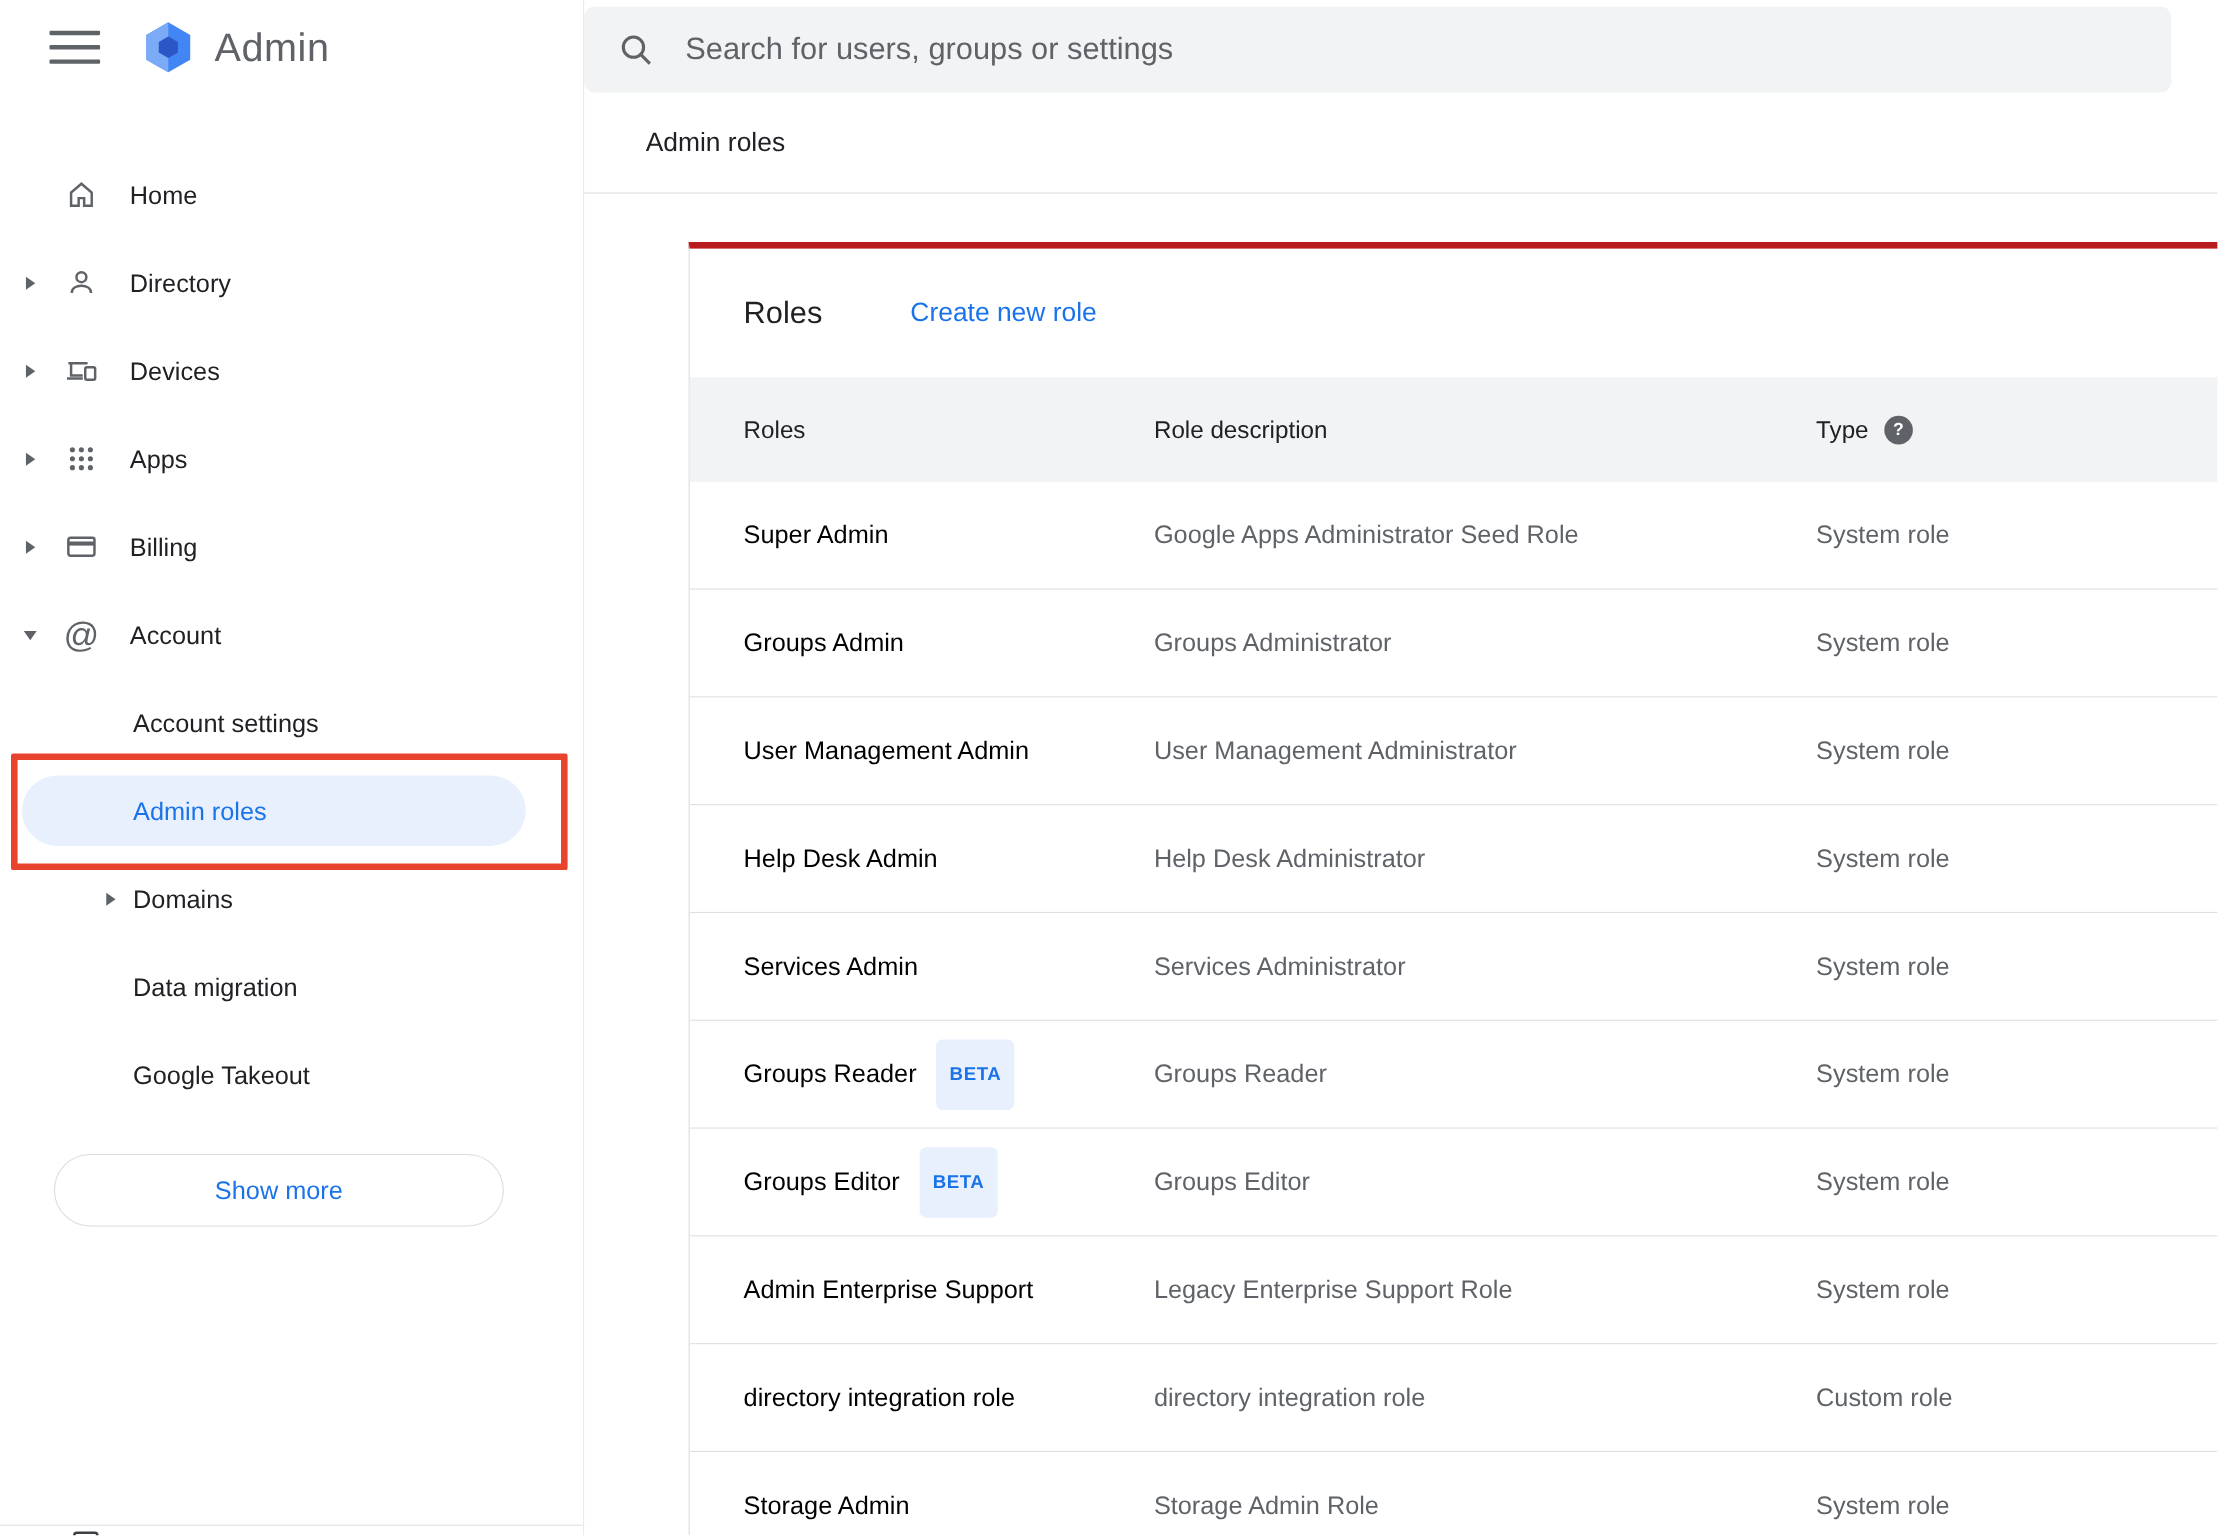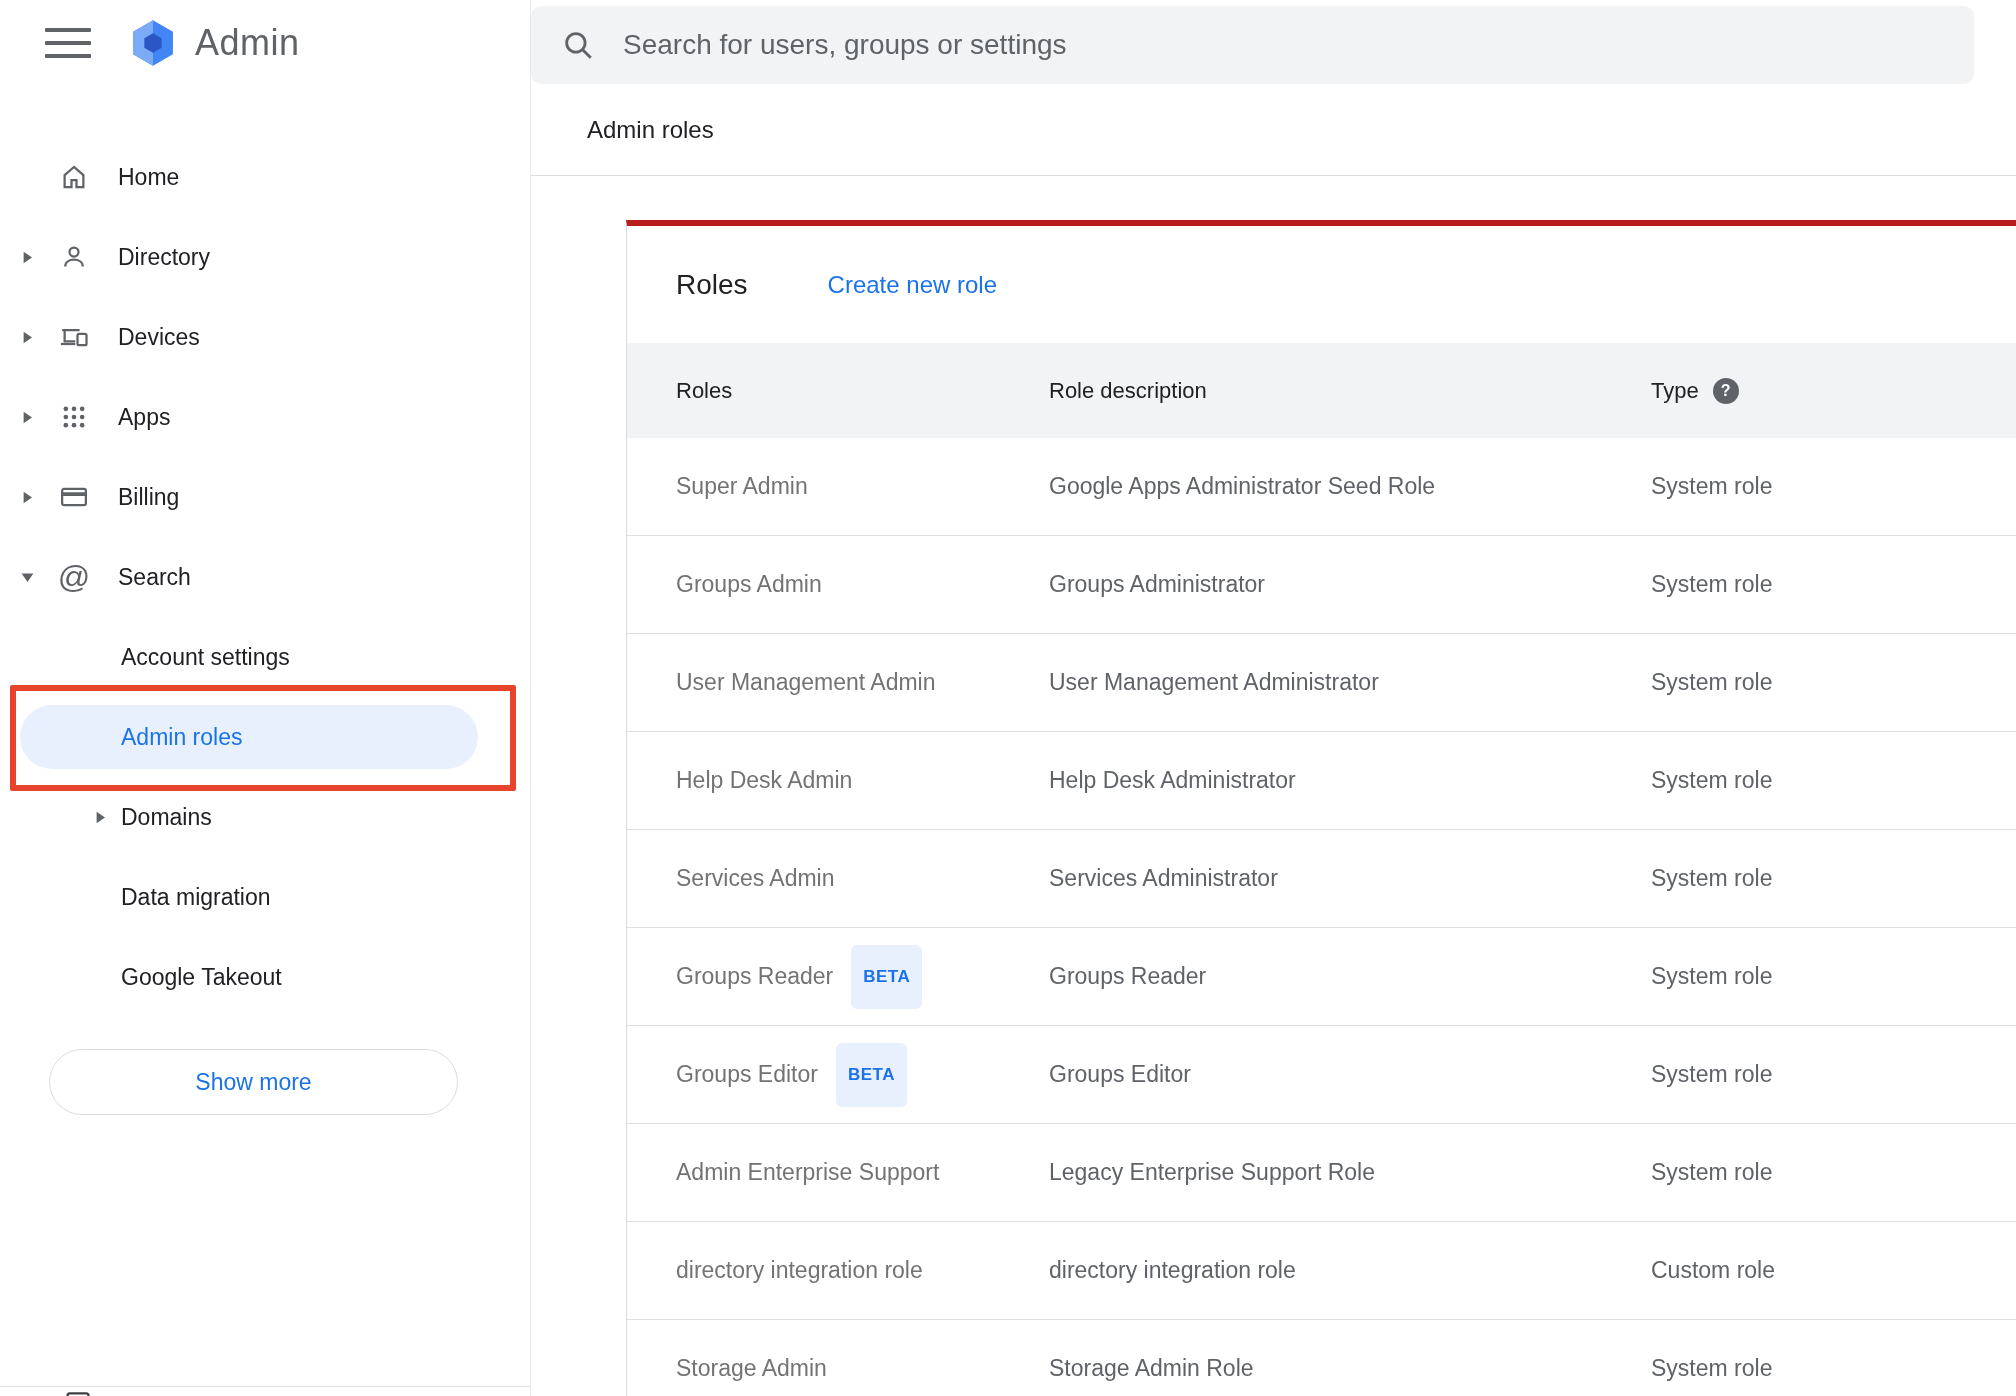--- a/index.html
+++ b/index.html
@@ -57,21 +57,21 @@
   .create-link { margin-left:80px; font-size:24px; font-weight:500; color:#1a73e8; text-decoration:none; cursor:pointer; }
 
   .tgrid { display:grid; grid-template-columns:373px 602px 1fr; align-items:center; padding-left:49px; }
   .thead { background:#f1f3f4; height:95px; }
   .th { font-size:22px; font-weight:500; color:#202124; display:flex; align-items:center; }
   .help-circle { width:26px; height:26px; border-radius:50%; background:#5f6368; color:#fff; font-size:16px; font-weight:700;
     display:inline-flex; align-items:center; justify-content:center; margin-left:14px; cursor:pointer; }
 
   .trow { height:98px; border-bottom:1px solid #e0e0e0; }
   .role-cell { display:flex; align-items:center; }
-  .role-link { font-size:23px; color:#737373; text-decoration:none; cursor:pointer; }
+  .role-link { font-size:23px; color:#000000; text-decoration:none; cursor:pointer; }
   .beta-badge { margin-left:18px; background:#e8f0fe; color:#1a73e8; font-size:17px; font-weight:700; letter-spacing:0.5px;
     padding:22px 12px; border-radius:6px; }
   .cell-text { font-size:23px; color:#5f6368; }
 </style>
 </head>
 <body>
 
 <div class="app">
 
   <div class="sidebar">
@@ -177,21 +177,21 @@
 
       <div class="nav-item">
         <span class="arrow-box">
           <svg width="13" height="13" viewBox="0 0 10 10">
               <path d="M0.5 2 L5 8.5 L9.5 2 Z" fill="#5f6368"></path>
             </svg>
         </span>
         <span class="nav-icon">
             <span class="at-glyph">@</span>
           </span>
-        <span class="nav-label">Search</span>
+        <span class="nav-label">Account</span>
       </div>
 
       <div class="sub-item">
         <span class="nav-label">Account settings</span>
       </div>
 
       <div class="sub-item">
         <span class="pill"></span>
         <span class="selected-label">Admin roles</span>
       </div>

